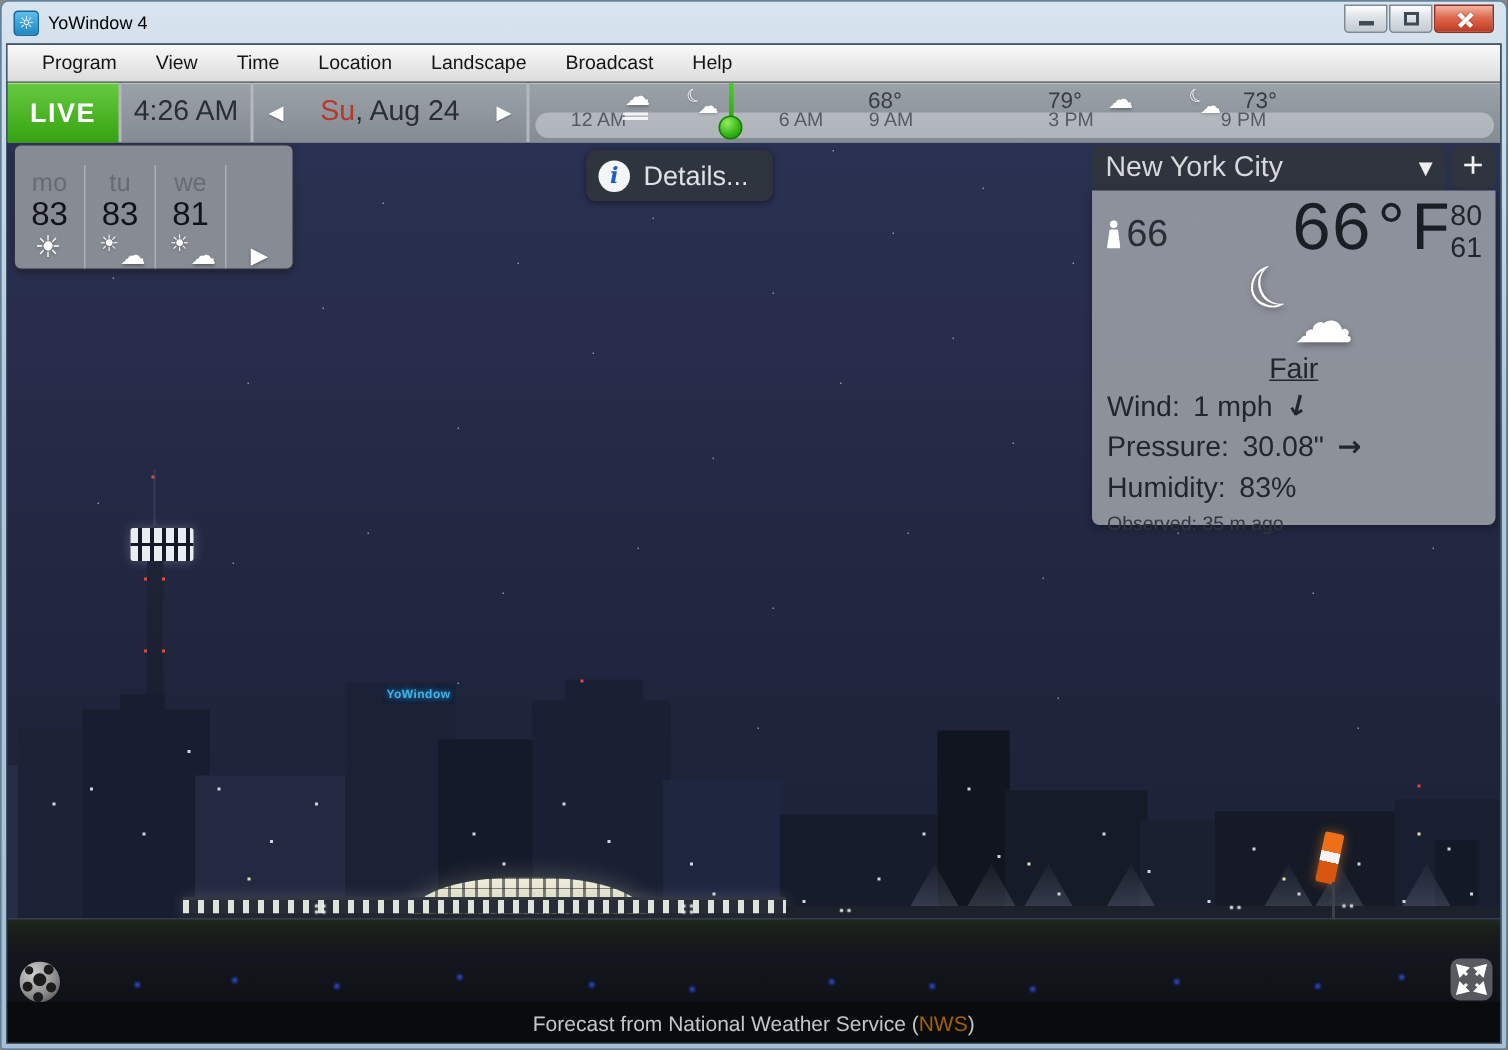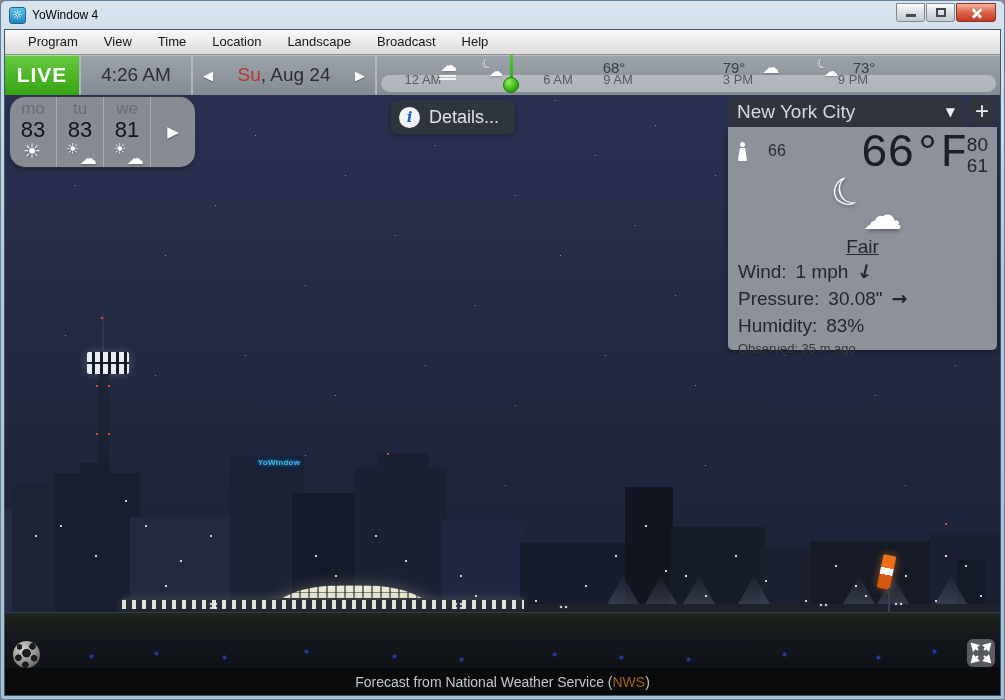--- a/index.html
+++ b/index.html
@@ -65,38 +65,38 @@
     box-shadow:85px 600px 2px #3050e8,150px 597px 2px #3050e8,218px 601px 2px #3050e8,300px 595px 2px #3050e8,
     388px 600px 2px #3050e8,455px 603px 2px #3050e8,548px 598px 2px #3050e8,615px 601px 2px #3050e8,
     682px 603px 2px #3050e8,778px 598px 2px #3050e8,872px 601px 2px #3050e8,928px 595px 2px #3050e8; }
   .windsock { position:absolute; left:875px; top:500px; width:13px; height:34px; transform:rotate(12deg); border-radius:2px;
     background:linear-gradient(180deg,#ef6f16 0 38%,#f4f4f4 38% 58%,#d85710 58%); box-shadow:0 0 8px rgba(255,140,40,.5); }
   .sockpole { position:absolute; left:883px; top:533px; width:2px; height:26px; background:#3c4048; }
 
   
   .toolbar { position:absolute; top:0; left:0; right:0; height:40px; display:flex; gap:2px; background:#b4b8be; z-index:5; }
   .seg { background:linear-gradient(#9ca2aa,#858b93); box-shadow:inset 0 1px 0 rgba(255,255,255,.3); display:flex; align-items:center; justify-content:center; }
-  .seg-live { width:74px; background:linear-gradient(#67ca40,#35a311); box-shadow:inset 0 1px 0 rgba(255,255,255,.4); color:#fff; font-size:21px; font-weight:bold; letter-spacing:1px; cursor:pointer; }
-  .seg-time { width:110px; font-size:19px; color:#2b2e33; }
+  .seg-live { width:74px; background:linear-gradient(#67ca40,#35a311); box-shadow:inset 0 1px 0 rgba(255,255,255,.4); color:#fff; font-size:18px; font-weight:bold; letter-spacing:1px; cursor:pointer; }
+  .seg-time { width:86px; font-size:19px; color:#2b2e33; }
   .seg-date { width:182px; font-size:19px; color:#2b2e33; justify-content:space-between; padding:0 10px; cursor:pointer; }
   .nav-arrow { font-family:"DejaVu Sans",sans-serif; color:#fff; font-size:13px; text-shadow:0 1px 1px rgba(0,0,0,.4); cursor:pointer; }
   .wd-red { color:#b8372a; }
   .seg-timeline { flex:1; position:relative; cursor:pointer; }
   .strip { position:absolute; left:4px; right:4px; bottom:3px; height:17px; border-radius:9px; background:rgba(216,220,226,.5); }
   .hour { position:absolute; bottom:5px; transform:translateX(-50%); font-size:13px; color:#565b63; white-space:nowrap; }
   .ttemp { position:absolute; top:4px; transform:translateX(-50%); font-size:15px; color:#383d45; }
   .ticon { position:absolute; transform:translateX(-50%); font-family:"DejaVu Sans",sans-serif; color:#fff; text-shadow:0 1px 2px rgba(0,0,0,.25); }
   .fog-lines { position:absolute; left:62px; top:20px; width:17px; height:5px; border-top:2px solid #fff; border-bottom:2px solid #fff; opacity:.85; }
   .mk-line { position:absolute; left:133px; top:0; width:3px; height:32px; background:linear-gradient(#45cf22,#2a9e10); }
   .mk-ball { position:absolute; left:126px; bottom:2px; width:16px; height:16px; border-radius:50%; border:1px solid #127c04;
              background:radial-gradient(circle at 35% 28%,#90ec62,#35b413 60%,#1f8a06); cursor:grab; }
 
   
-  .forecast { position:absolute; left:5px; top:42px; width:185px; height:70px; background:rgba(139,144,152,.95); border-radius:15px;
-              display:flex; box-shadow:0 0 0 1px rgba(55,60,68,.45),0 2px 5px rgba(0,0,0,.35); z-index:6; }
+  .forecast { position:absolute; left:5px; top:42px; width:185px; height:82px; background:rgba(139,144,152,.95); border-radius:4px;
+              display:flex; box-shadow:0 0 0 1px rgba(55,60,68,.45),0 2px 5px rgba(0,0,0,.35); z-index:6;align-items:flex-end; }
   .fc-cell { width:47px; border-right:1px solid rgba(255,255,255,.3); display:flex; flex-direction:column; align-items:center; padding-top:3px; cursor:pointer; }
   .fc-day { font-size:17px; color:#676c74; line-height:18px; }
   .fc-temp { font-size:22px; color:#111317; line-height:24px; }
   .fc-ico { position:relative; width:36px; height:24px; font-family:"DejaVu Sans",sans-serif; color:#fff; }
   .fc-sun { position:absolute; left:8px; top:-3px; font-size:20px; text-shadow:0 1px 2px rgba(0,0,0,.3); }
   .fc-sun.small { font-size:15px; left:4px; top:-2px; }
   .fc-cloud { position:absolute; right:1px; bottom:-2px; font-size:17px; text-shadow:0 1px 2px rgba(0,0,0,.3); }
   .fc-expand { flex:1; display:flex; align-items:center; justify-content:center; color:#fff; font-family:"DejaVu Sans",sans-serif; font-size:15px; cursor:pointer; text-shadow:0 1px 2px rgba(0,0,0,.4); }
 
   
@@ -109,21 +109,21 @@
   
   .loc-header { position:absolute; left:723px; top:42px; width:236px; height:30px; background:rgba(48,53,60,.9); border-radius:5px 5px 0 0;
                 display:flex; align-items:center; padding:0 9px; z-index:6; cursor:pointer; }
   .loc-name { flex:1; font-size:19px; color:#d6d8db; }
   .loc-dd { font-family:"DejaVu Sans",sans-serif; color:#eee; font-size:12px; }
   .add-btn { position:absolute; left:962px; top:42px; width:30px; height:29px; background:rgba(48,53,60,.9); border-radius:5px; z-index:6;
              color:#f2f2f2; font-size:24px; line-height:27px; text-align:center; cursor:pointer; }
   .panel { position:absolute; left:723px; top:72px; width:269px; height:223px; background:rgba(146,151,159,.95); border-radius:0 0 5px 5px;
            z-index:6; color:#23262c; box-shadow:0 2px 6px rgba(0,0,0,.35); }
   .temp-row { display:flex; align-items:flex-start; padding:7px 9px 0 9px; }
-  .feels { display:flex; align-items:flex-start; gap:20px; font-size:16px; color:#2a2d33; margin-top:8px; }
+  .feels { display:flex; align-items:center; gap:3px; font-size:25px; color:#2a2d33; margin-top:8px; }
   .person { position:relative; width:11px; height:20px; }
   .person::before { content:""; position:absolute; left:3px; top:0; width:5px; height:5px; border-radius:50%; background:#fff; }
   .person::after { content:""; position:absolute; left:1px; top:6px; width:9px; height:13px; border-radius:3px 3px 1px 1px; background:#fff; clip-path:polygon(20% 0,80% 0,100% 100%,0 100%); }
   .big-temp { flex:1; text-align:right; font-size:46px; color:#1b1e24; letter-spacing:-1px; margin-top:-6px;font-family:Liberation Mono, monospace; }
   .hl { text-align:right; font-size:19px; line-height:21px; color:#22252b; }
   .cond-icon { position:relative; width:84px; height:58px; margin:-4px auto 0; font-family:"DejaVu Sans",sans-serif; color:#fff; }
   .ci-moon { position:absolute; left:10px; top:-6px; font-size:38px; transform:rotate(-22deg); text-shadow:0 2px 4px rgba(0,0,0,.35); }
   .ci-cloud { position:absolute; right:2px; bottom:-4px; font-size:40px; text-shadow:0 2px 4px rgba(0,0,0,.35); }
   .cond-label { text-align:center; font-size:19px; margin-top:2px;text-decoration:underline; }
   .prow { display:flex; align-items:baseline; gap:9px; padding:1px 10px; font-size:19px; line-height:25px; }

